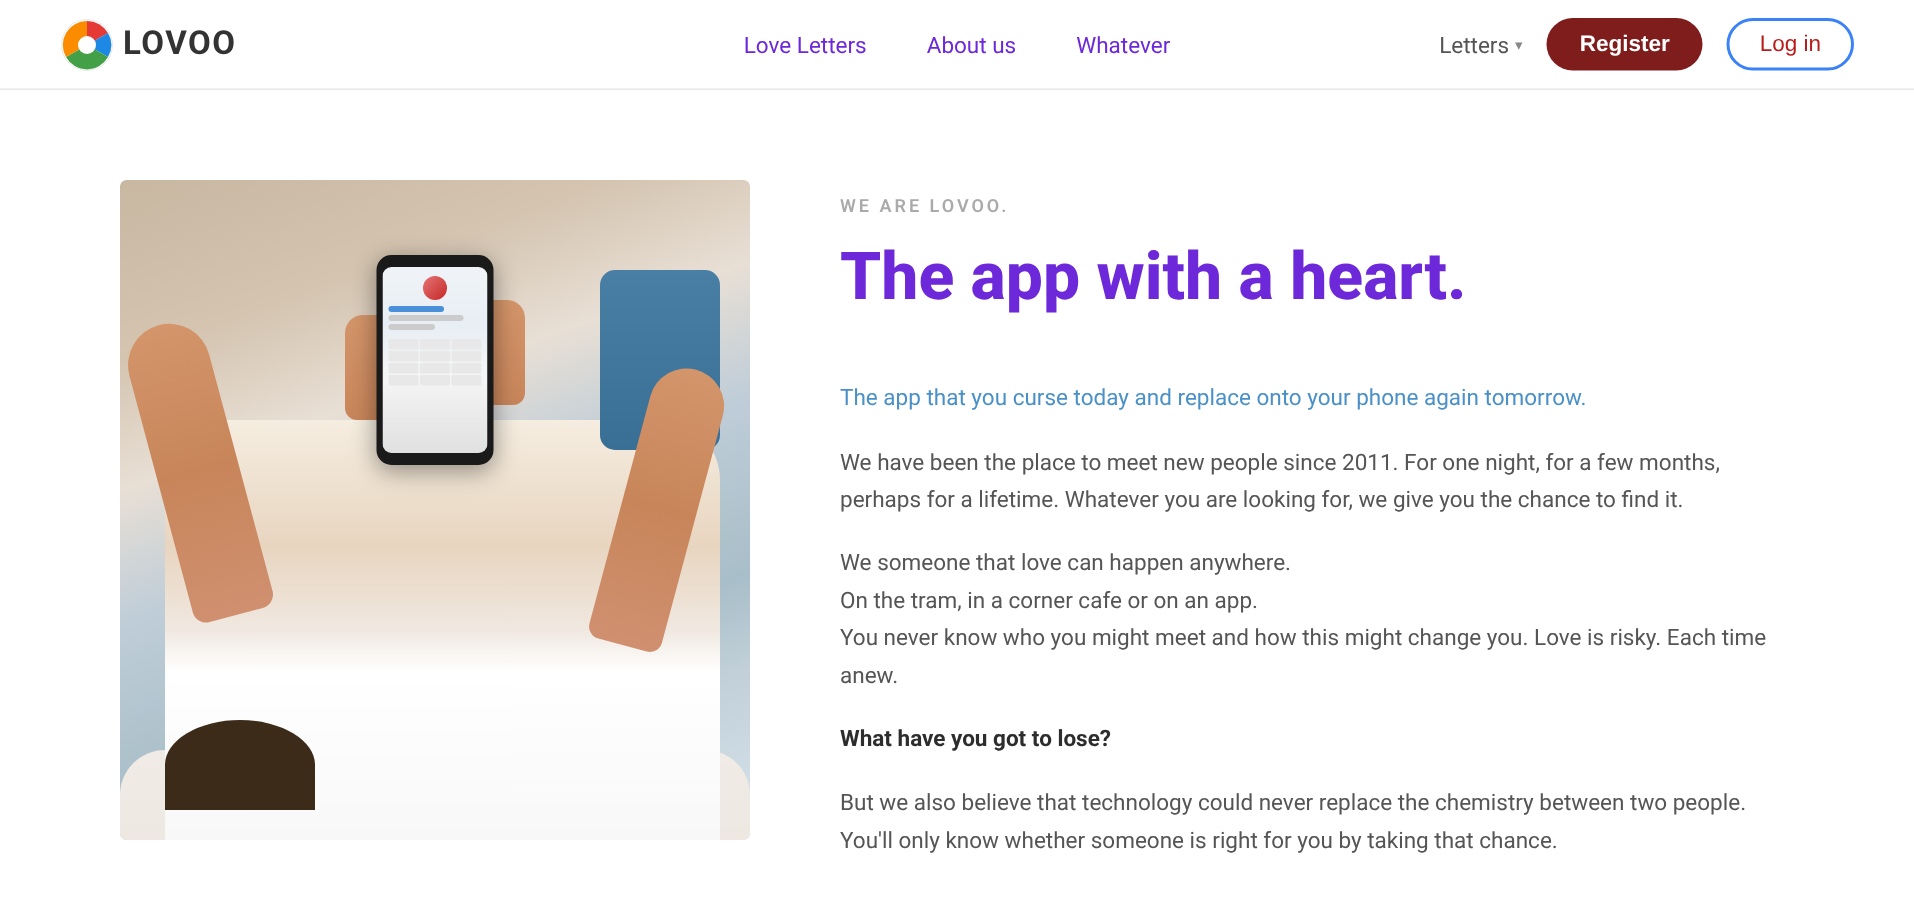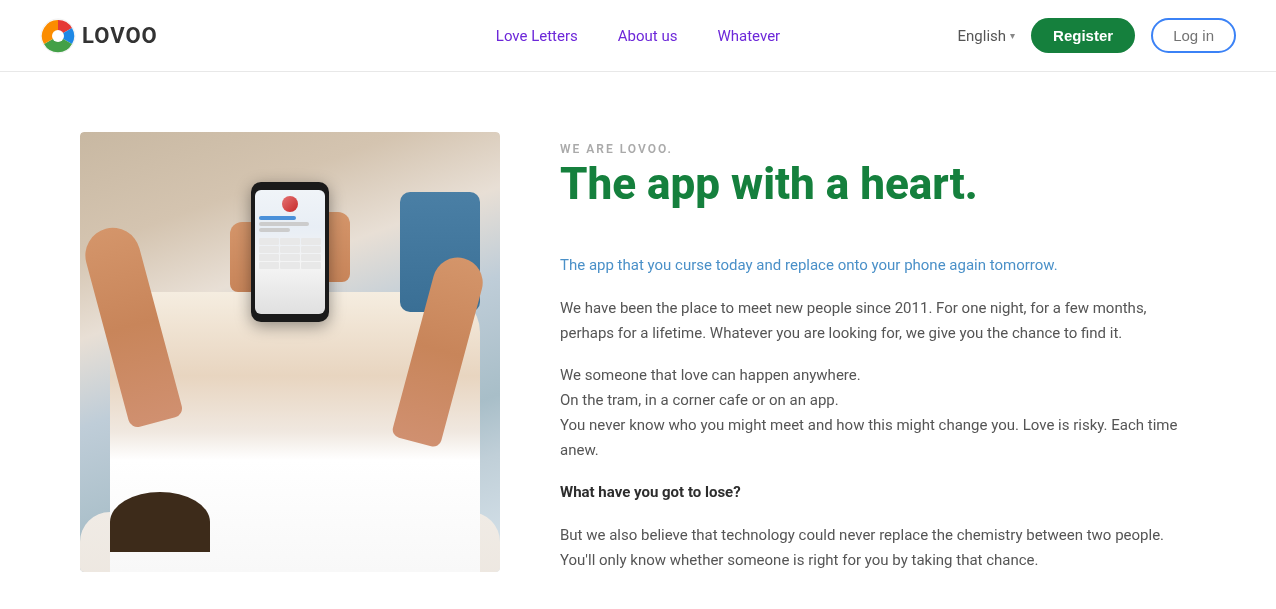--- a/index.html
+++ b/index.html
@@ -14,21 +14,21 @@
       color: #333;
       font-size: 15px;
     }
 
     
     .header {
       display: flex;
       align-items: center;
       justify-content: space-between;
       padding: 0 40px;
-      height: 72px;
+      height: 60px;
       border-bottom: 1px solid #e8e8e8;
       position: relative;
     }
 
     .logo-area {
       display: flex;
       align-items: center;
       gap: 6px;
       cursor: pointer;
     }
@@ -75,33 +75,33 @@
       color: #555;
       font-size: 15px;
     }
 
     .lang-selector .chevron {
       font-size: 10px;
       color: #888;
     }
 
     .btn-register {
-      background: #15803d;
+      background: #7f1d1d;
       color: #fff;
       border: none;
       border-radius: 24px;
       padding: 9px 22px;
       font-size: 15px;
       font-weight: 600;
       cursor: pointer;
     }
 
     .btn-login {
       background: transparent;
-      color: #737373;
+      color: #b91c1c;
       border: 2px solid #3b82f6;
       border-radius: 24px;
       padding: 7px 20px;
       font-size: 15px;
       font-weight: 500;
       cursor: pointer;
     }
 
     
     .main-content {
@@ -310,27 +310,27 @@
       padding-top: 10px;
       max-width: 620px;
     }
 
     .section-label {
       font-size: 12px;
       font-weight: 600;
       letter-spacing: 2px;
       color: #aaa;
       text-transform: uppercase;
-      margin-bottom: 4px;
+      margin-bottom: 16px;
     }
 
     .main-heading {
       font-size: 44px;
       font-weight: 800;
-      color: #15803d;
+      color: #6d28d9;
       line-height: 1.1;
       margin-bottom: 20px;
     }
 
     .text-block {
       margin-bottom: 18px;
       line-height: 1.65;
       color: #555;
     }
 
@@ -365,21 +365,21 @@
   </div>
 
   <nav class="nav-links">
     <a class="nav-link">Love Letters</a>
     <a class="nav-link">About us</a>
     <a class="nav-link">Whatever</a>
   </nav>
 
   <div class="header-right">
     <div class="lang-selector">
-      <span>English</span>
+      <span>Letters</span>
       <span class="chevron">▾</span>
     </div>
     <button class="btn-register">Register</button>
     <button class="btn-login">Log in</button>
   </div>
 </header>
 
 <main class="main-content">
 
   <div class="image-area">

